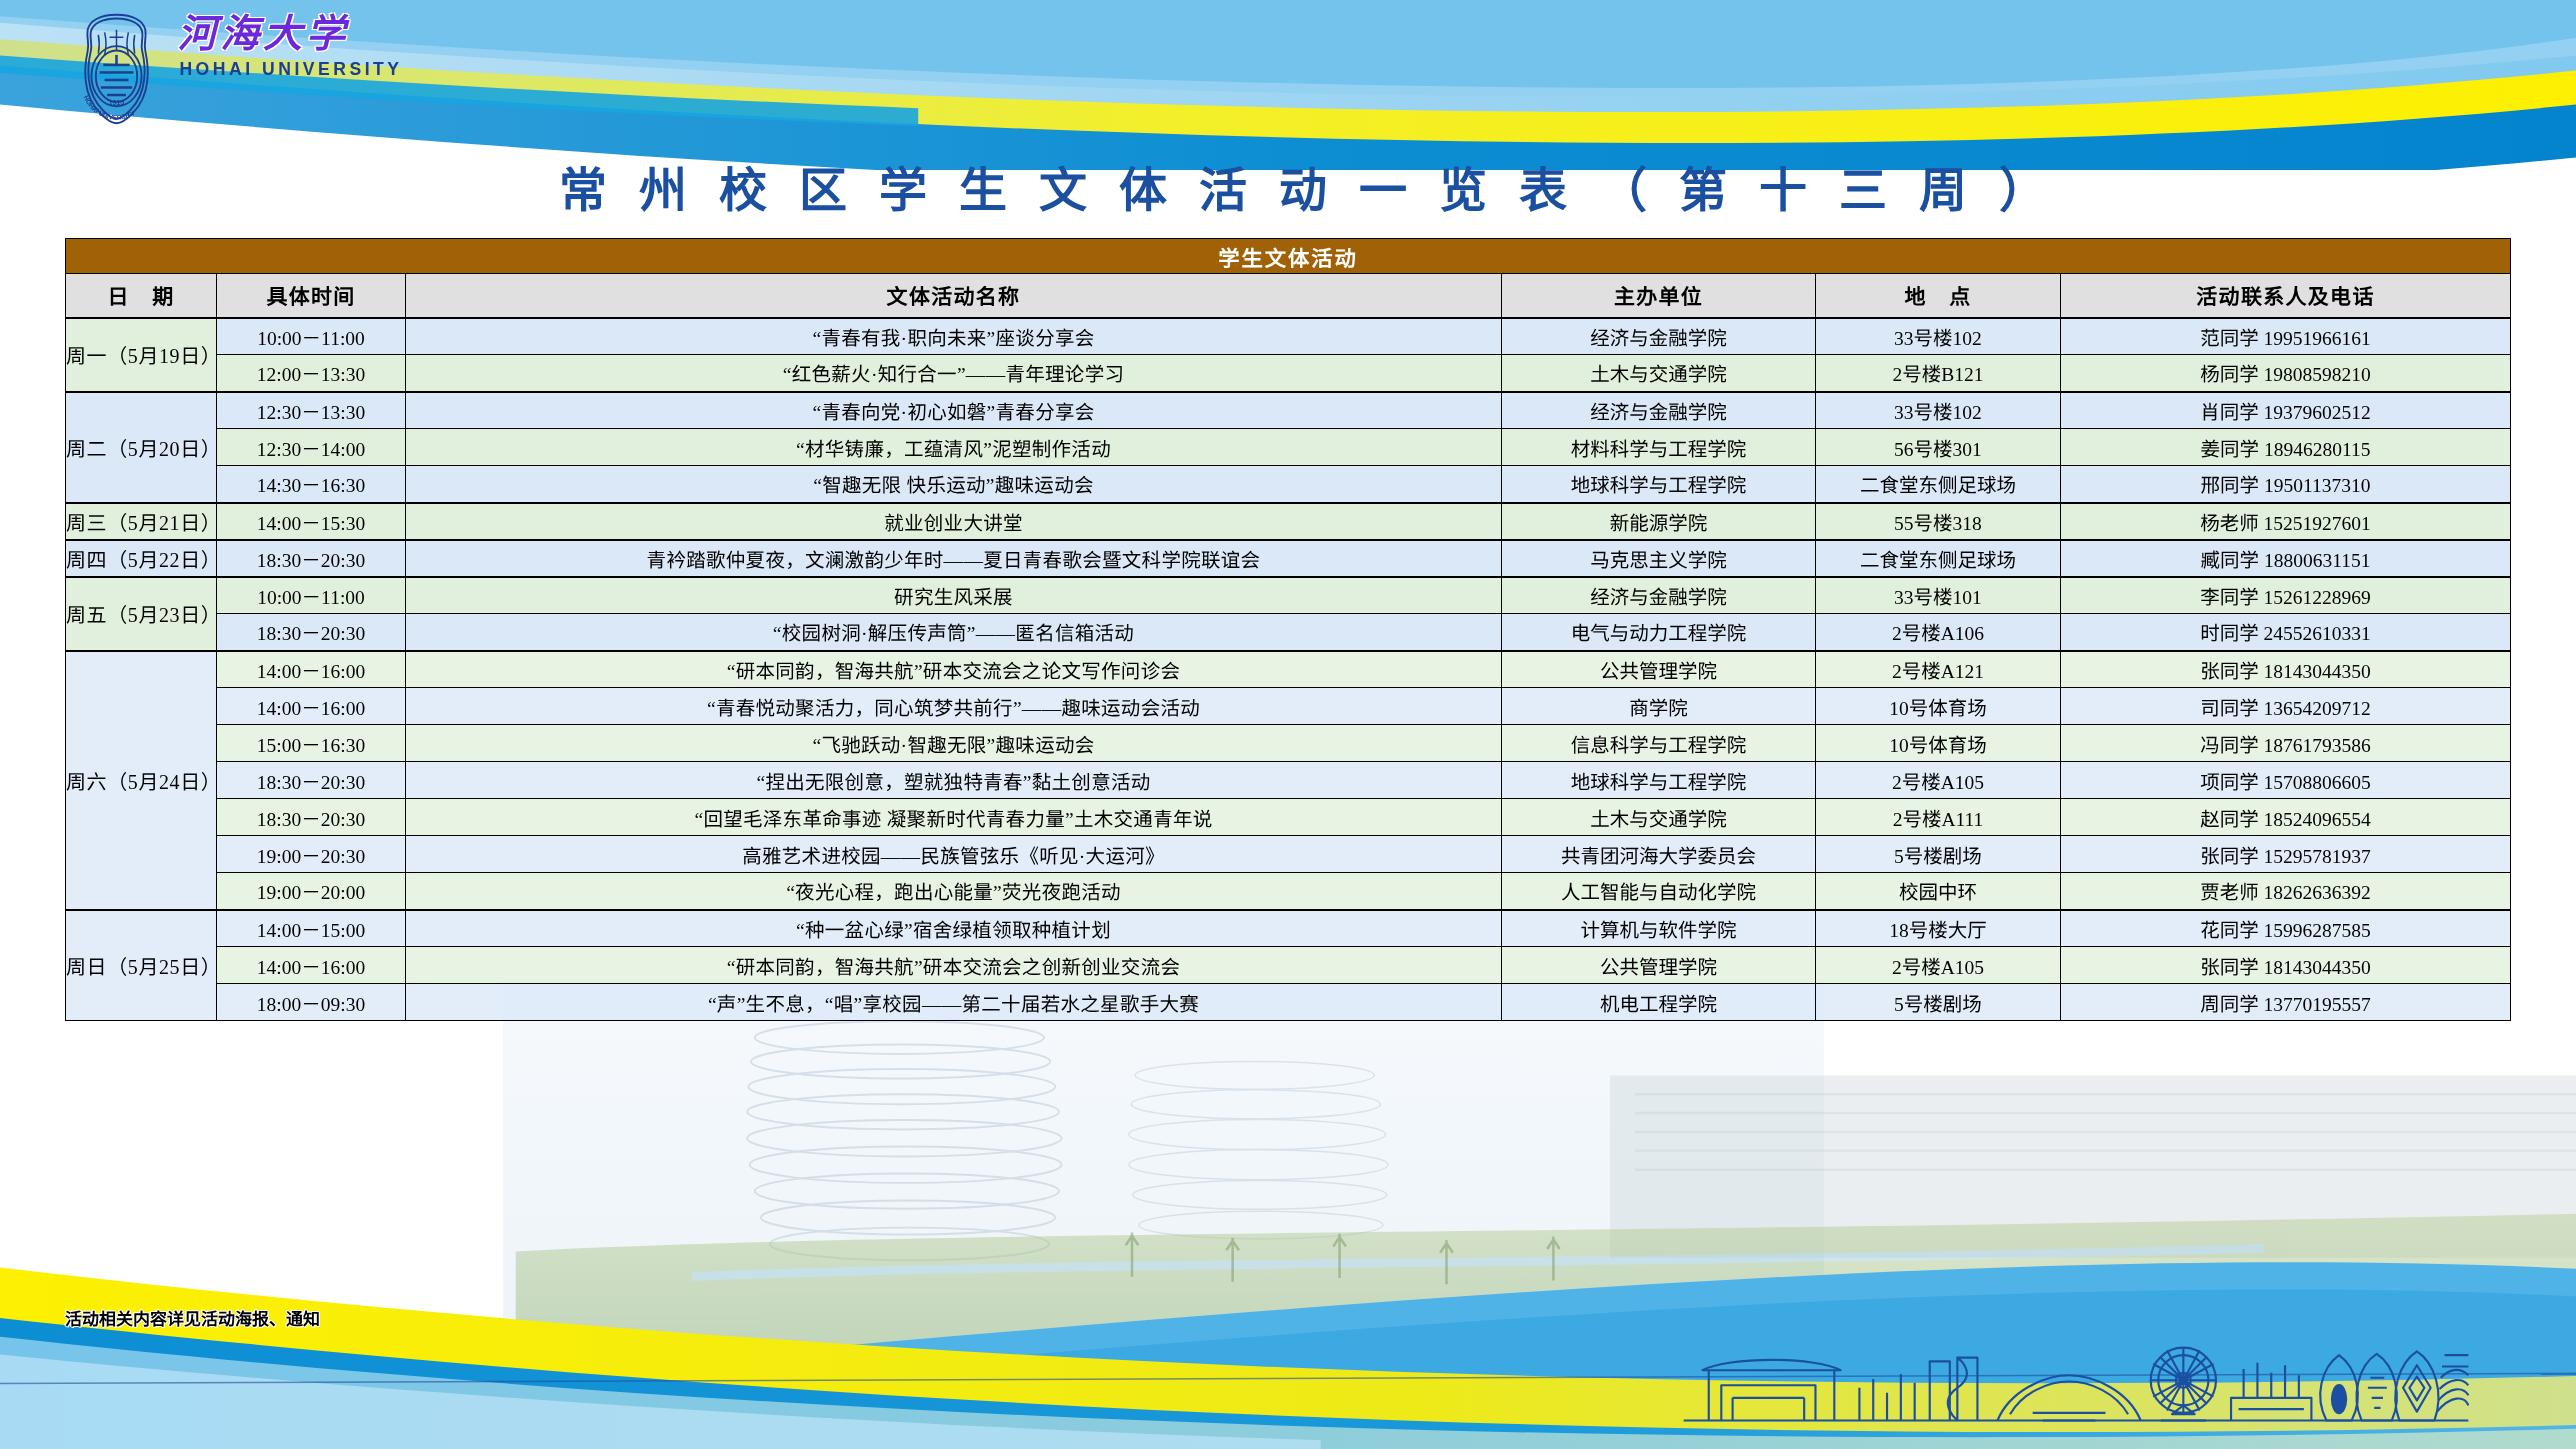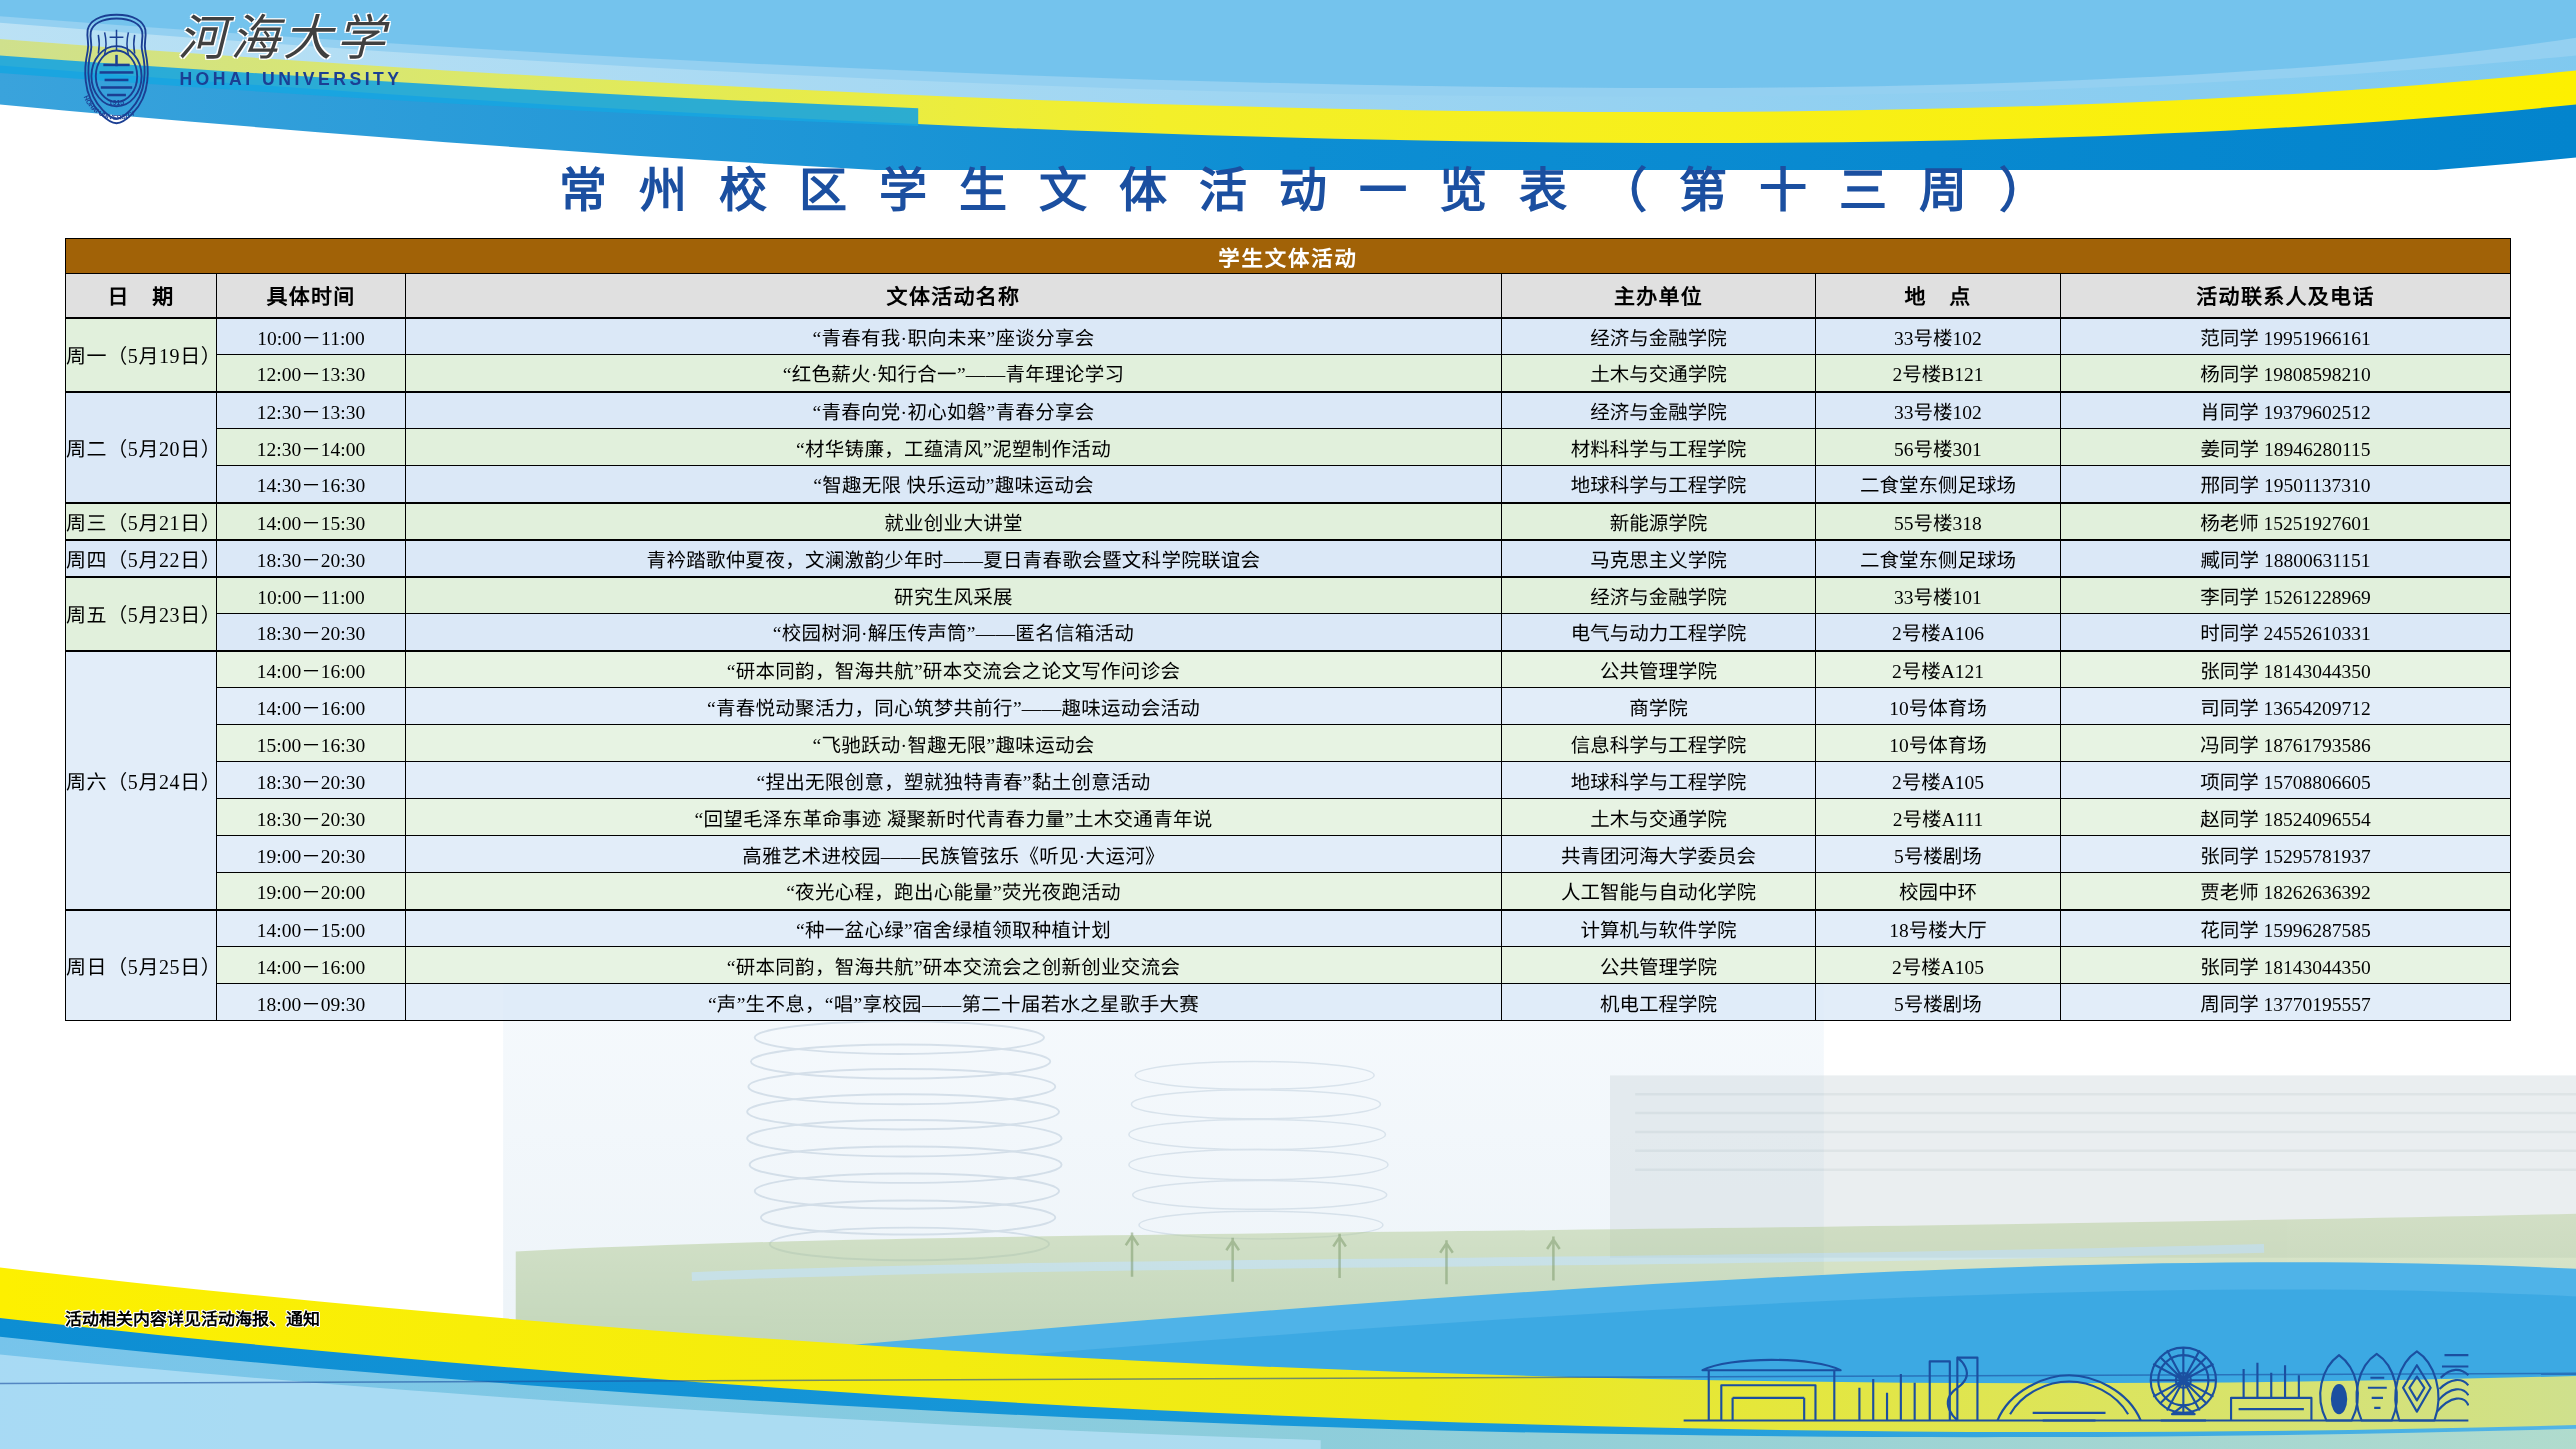--- a/index.html
+++ b/index.html
@@ -15,22 +15,22 @@
   #page { position:absolute; inset:0; width:2576px; height:1449px; background:#fff; overflow:hidden; }
 
   
   .topdeco { position:absolute; top:0; left:0; width:2576px; height:170px; overflow:hidden; z-index:1; }
   .botdeco { position:absolute; bottom:0; left:0; width:2576px; height:189px; overflow:hidden; z-index:4; }
 
   
   .logo-wrap { position:absolute; left:63px; top:11.3px; z-index:6; display:flex; align-items:flex-start; }
   .logo-seal { width:107px; height:116px; flex:0 0 auto; }
   .logo-text { margin-left:7.5px; margin-top:2.5px; }
-  .logo-cn { font-family:"Liberation Serif","DejaVu Serif",serif; font-size:49px; font-weight:normal;
-             color:#404040; letter-spacing:3.8px; line-height:1; font-style:italic;
+  .logo-cn { font-family:"Liberation Serif","DejaVu Serif",serif; font-size:39px; font-weight:bold;
+             color:#6d28d9; letter-spacing:3.8px; line-height:1; font-style:italic;
              text-shadow:1.3px 1.3px 0 #fff,-1.3px 1.3px 0 #fff,1.3px -1.3px 0 #fff,-1.3px -1.3px 0 #fff; }
   .logo-en { font-family:"Liberation Sans",sans-serif; font-size:17.6px; font-weight:bold;
              color:#1b3f93; letter-spacing:3.5px; margin-top:6.3px; margin-left:1.9px; }
 
   
   .title { position:absolute; top:151px; left:0; width:2576px; text-align:center; z-index:6;margin-left:20px; }
   .title span {
     font-family:"Liberation Serif","DejaVu Serif",serif;
     font-size:48px; font-weight:bold; color:#1B4FA0; letter-spacing:10px;
   }

